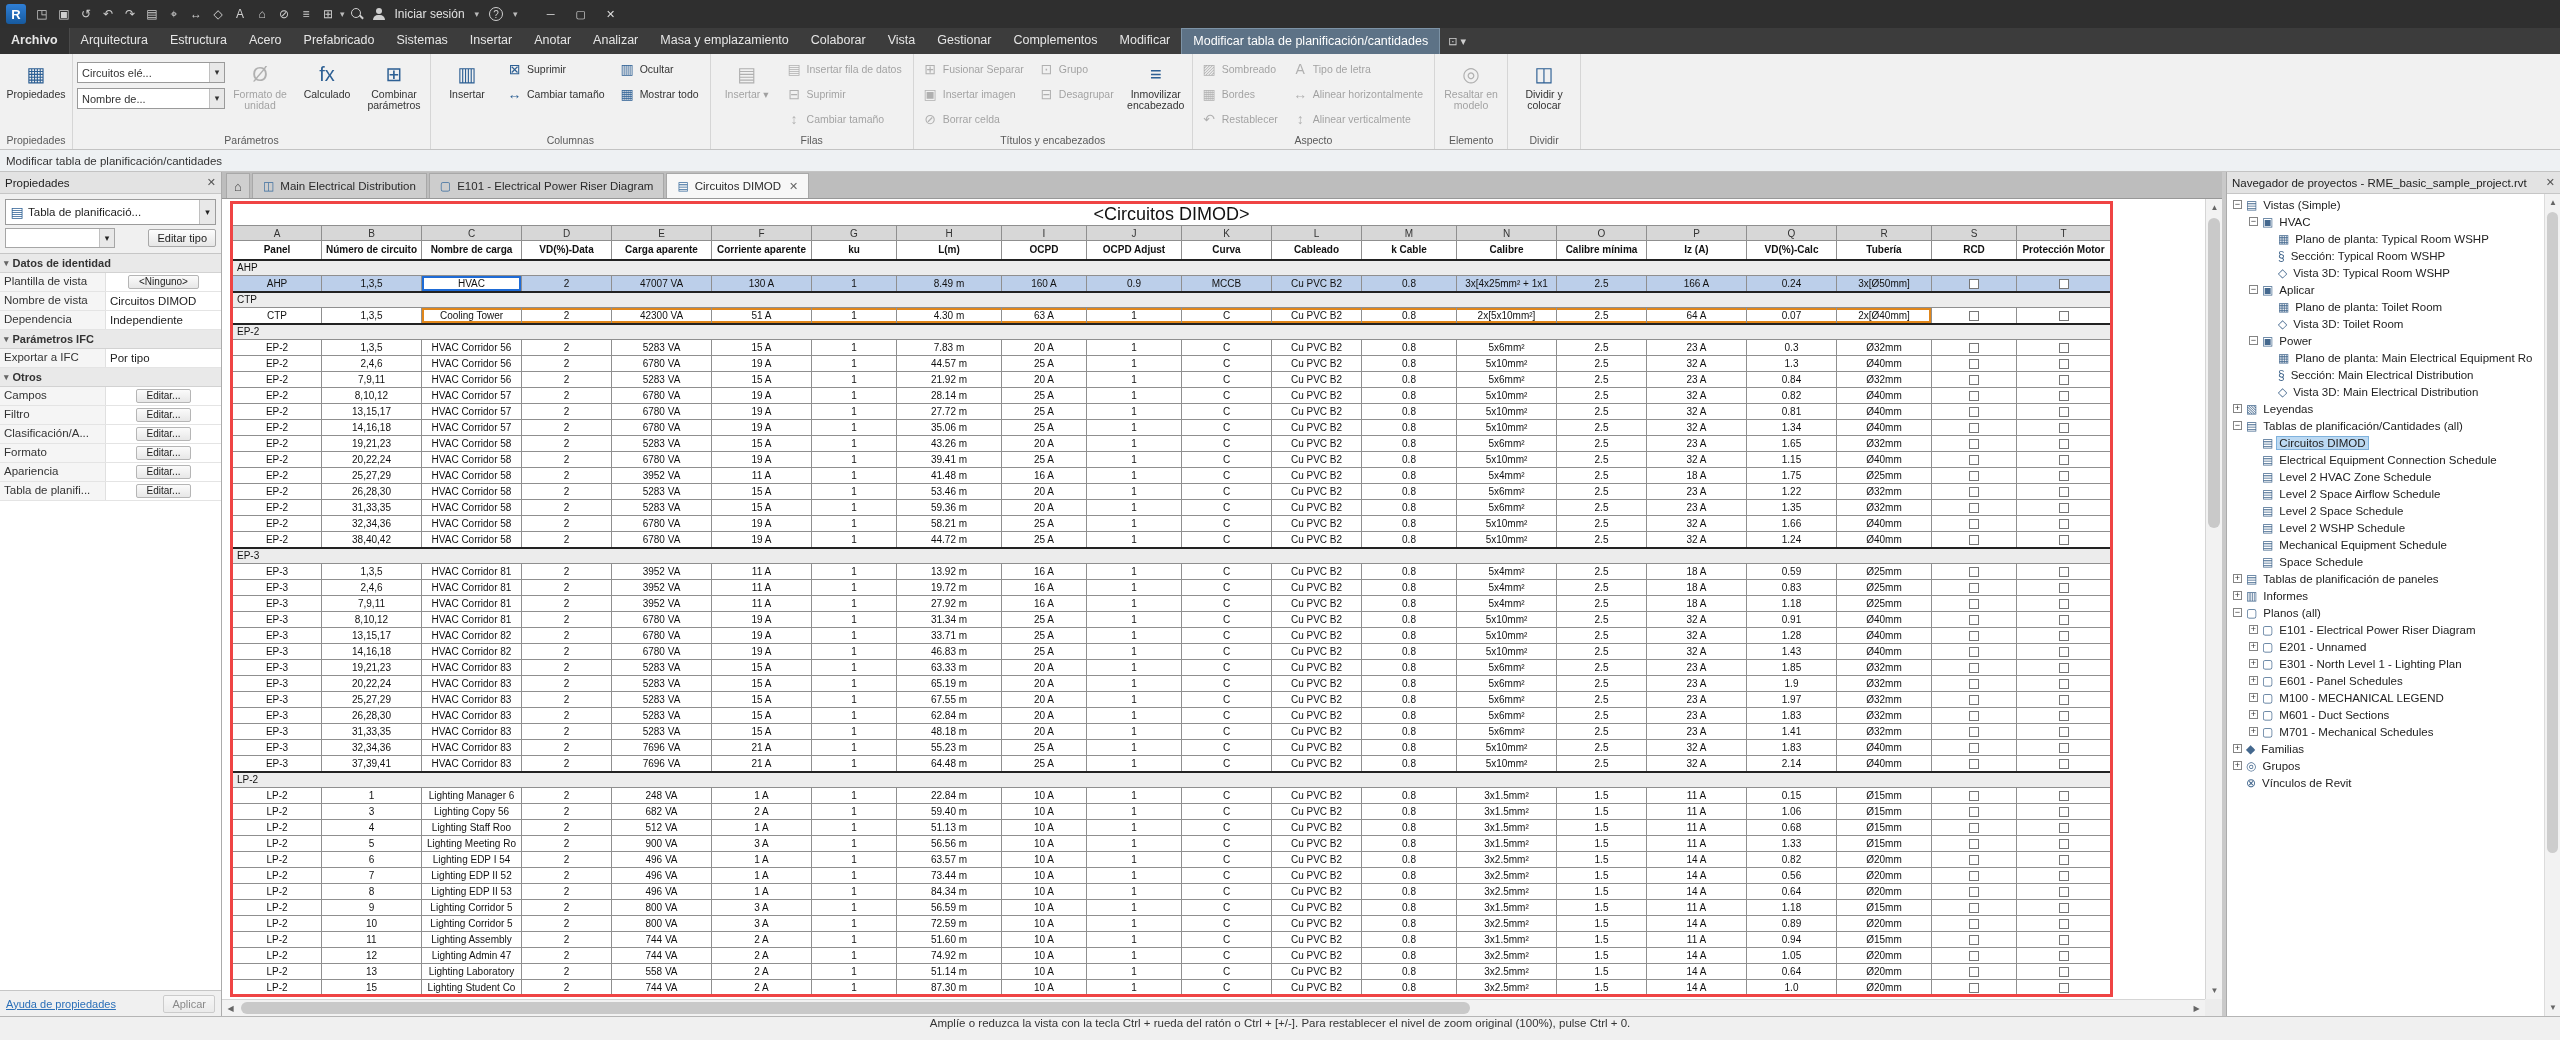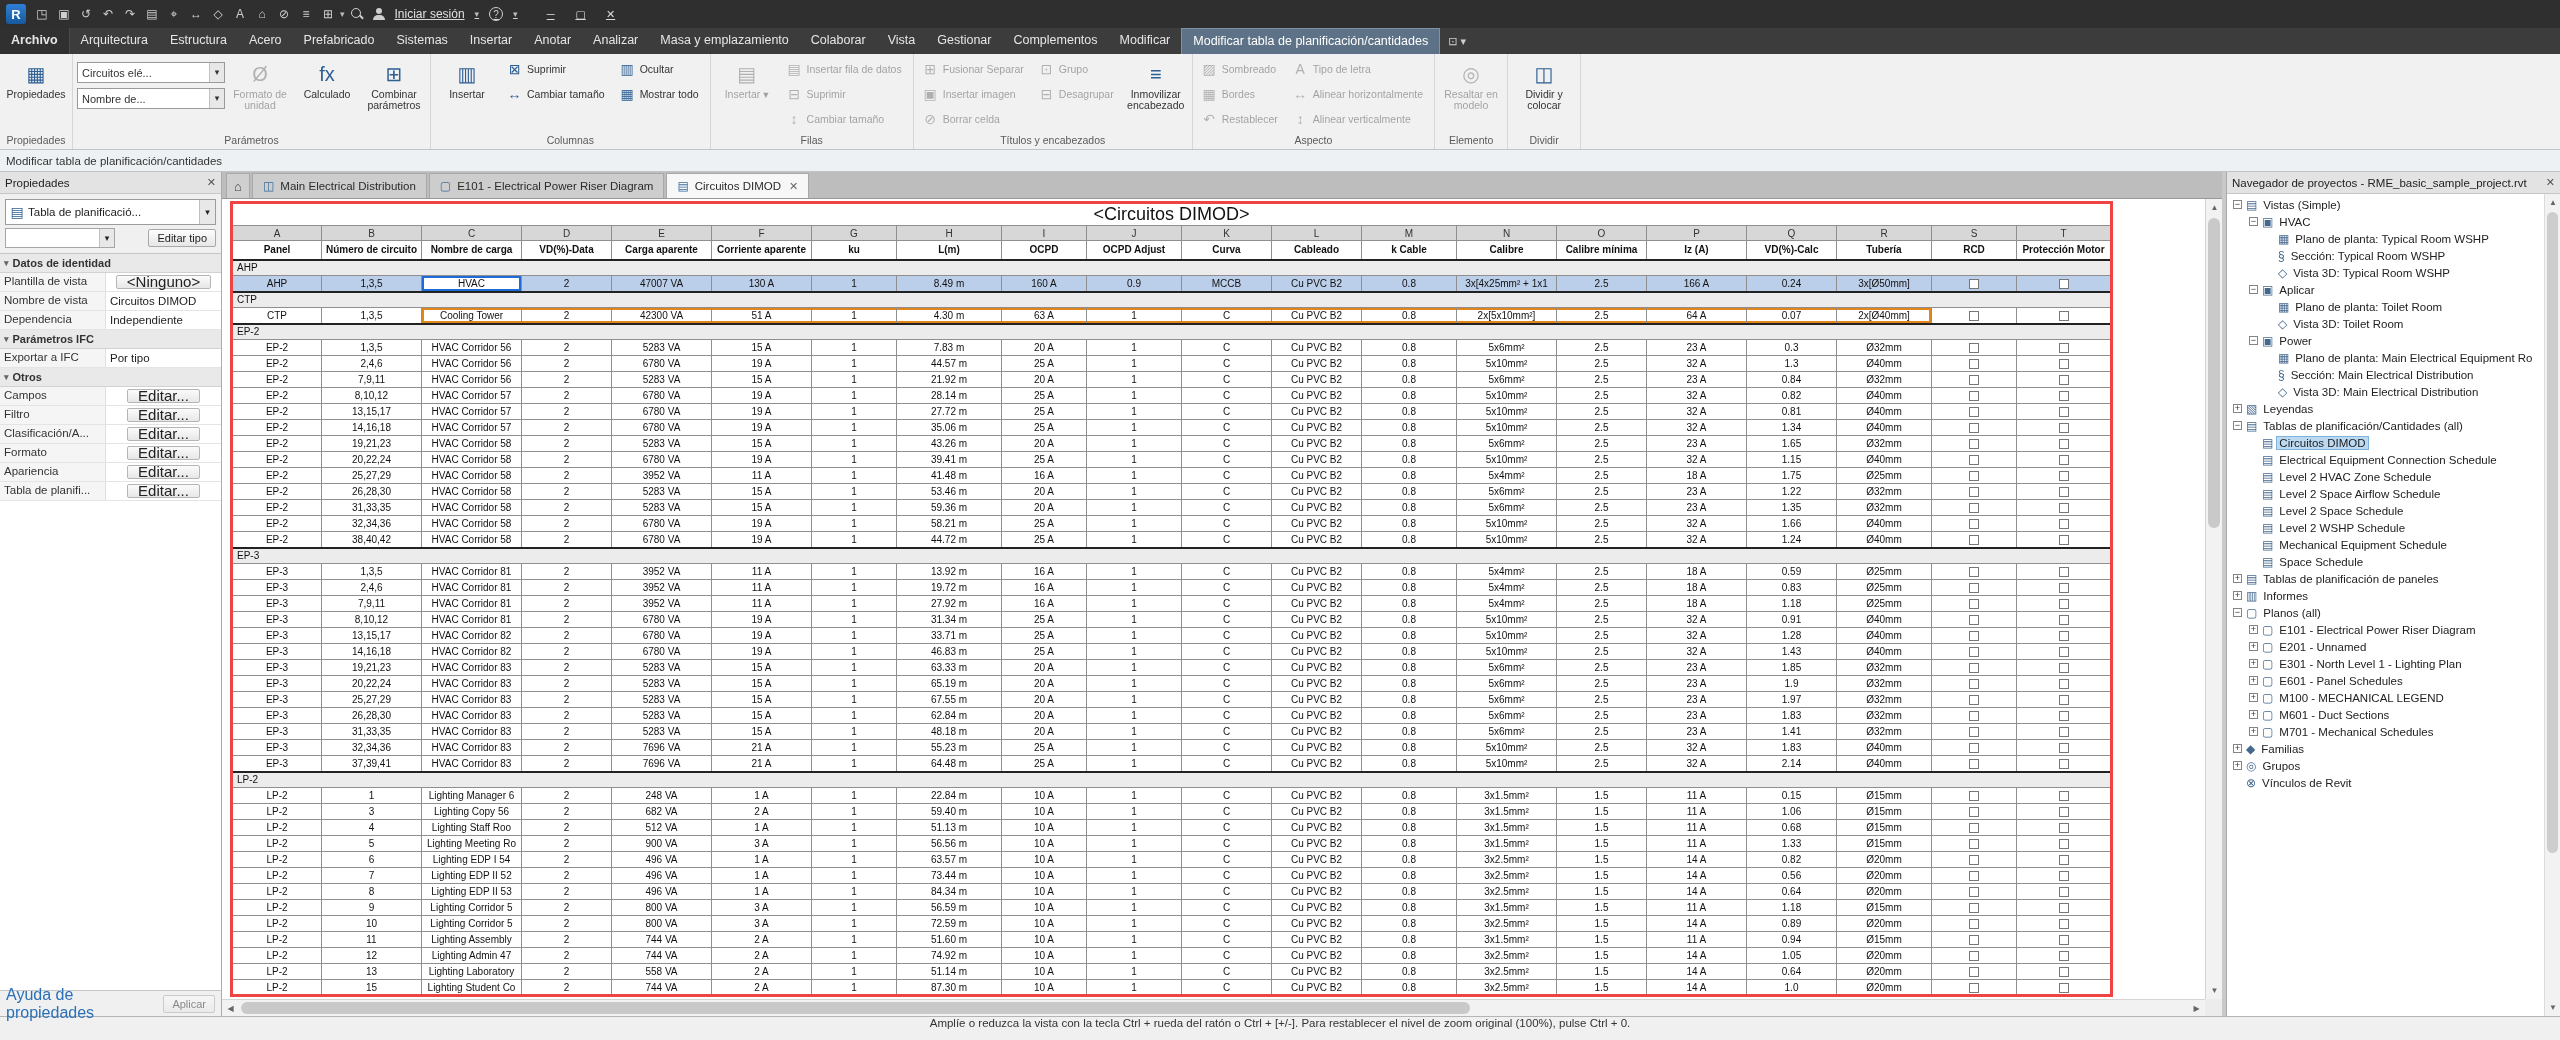--- a/index.html
+++ b/index.html
@@ -6,21 +6,21 @@
   html,body { width:2560px; height:1040px; overflow:hidden; }
   body { font-family:"Liberation Sans", sans-serif; background:#e8e8e8; font-size:12px; color:#222; }
 
   
   .titlebar { height:28px; background:#2f2f2f; color:#d8d8d8; display:flex; align-items:center; padding:0 4px; }
   .revit-logo { width:20px; height:20px; background:linear-gradient(#2f7fd6,#175a9e); color:#fff; font-weight:bold; font-size:13px; display:flex; align-items:center; justify-content:center; border-radius:3px; margin:0 6px 0 2px; }
   .qat { display:flex; align-items:center; gap:2px; }
   .qat-ic { width:20px; height:20px; display:flex; align-items:center; justify-content:center; font-size:12px; color:#cfcfcf; }
   .qat-arrow { font-size:9px; color:#bbb; margin:0 6px 0 2px; }
   .tb-title { flex:1; text-align:center; font-size:12px; color:#e3e3e3; white-space:nowrap; overflow:hidden; }
-  .tb-right { display:flex; align-items:center; gap:10px; padding-right:2px;text-decoration:underline; }
+  .tb-right { display:flex; align-items:center; gap:10px; padding-right:2px; }
   .mag { position:relative; width:12px; height:12px; }
   .mag::before { content:""; position:absolute; left:0; top:0; width:8px; height:8px; border:1.5px solid #cfcfcf; border-radius:50%; }
   .mag::after { content:""; position:absolute; left:8px; top:8px; width:5px; height:1.5px; background:#cfcfcf; transform:rotate(45deg); }
   .person { position:relative; width:12px; height:12px; }
   .person::before { content:""; position:absolute; left:3px; top:0; width:6px; height:6px; border-radius:50%; background:#cfcfcf; }
   .person::after { content:""; position:absolute; left:0; top:7px; width:12px; height:5px; border-radius:6px 6px 0 0; background:#cfcfcf; }
   .signin { font-size:12px; color:#e0e0e0; }
   .tiny-arrow { font-size:9px; color:#bbb; }
   .helpq { width:14px; height:14px; border-radius:50%; border:1px solid #cfcfcf; font-size:10px; display:flex; align-items:center; justify-content:center; color:#cfcfcf; }
   .winbtns { display:flex; margin-left:8px; }
@@ -67,23 +67,23 @@
   .editrow { display:flex; align-items:center; justify-content:space-between; margin:0 5px 5px; }
   .minicombo { width:110px; height:20px; border:1px solid #a6a6a6; background:#fff; display:flex; }
   .minicombo .tsarrow { margin-left:auto; width:15px; background:#e8e8e8; border-left:1px solid #c0c0c0; font-size:9px; display:flex; align-items:center; justify-content:center; }
   .btn { border:1px solid #a8a8a8; background:linear-gradient(#fdfdfd,#e6e6e6); font-size:11px; padding:2px 8px; border-radius:2px; color:#222; }
   .propgrid { flex:1; overflow:hidden; border-top:1px solid #c6c6c6; background:#fff; }
   .pgroup { height:19px; background:#e9e9e9; border-bottom:1px solid #d2d2d2; font-weight:bold; font-size:11px; display:flex; align-items:center; padding-left:4px; gap:4px; color:#333; }
   .pgroup .chev { font-size:9px; color:#666; }
   .prow { height:19px; display:flex; border-bottom:1px solid #e4e4e4; }
   .plabel { width:106px; background:#f5f5f5; border-right:1px solid #e0e0e0; padding:2px 4px; overflow:hidden; white-space:nowrap; color:#333; }
   .pvalue { flex:1; background:#fff; padding:2px 4px; overflow:hidden; white-space:nowrap; display:flex; align-items:center; }
-  .vbtn { border:1px solid #b5b5b5; background:linear-gradient(#fbfbfb,#e7e7e7); font-size:15px; line-height:12px; padding:0 10px; margin:0 auto; border-radius:2px; }
+  .vbtn { border:1px solid #b5b5b5; background:linear-gradient(#fbfbfb,#e7e7e7); font-size:10px; line-height:12px; padding:0 10px; margin:0 auto; border-radius:2px; }
   .propsfoot { height:26px; display:flex; align-items:center; justify-content:space-between; padding:0 6px; border-top:1px solid #c6c6c6; }
-  .helplink { color:#2a6fb8; font-size:16px; }
+  .helplink { color:#2a6fb8; text-decoration:underline; font-size:11px; }
   .applybtn { opacity:.5; }
 
   
   .center { flex:1; min-width:0; display:flex; flex-direction:column; background:#b9b9b9; }
   .doctabs { height:26px; background:#bdbdbd; display:flex; align-items:flex-end; padding-left:4px; gap:2px; }
   .hometab { width:24px; height:25px; background:#cfcfcf; border:1px solid #a8a8a8; border-bottom:none; display:flex; align-items:center; justify-content:center; font-size:13px; color:#444; }
   .dtab { height:25px; display:flex; align-items:center; gap:6px; padding:0 10px; background:#cdcdcd; border:1px solid #a8a8a8; border-bottom:none; font-size:11.5px; color:#2b2b2b; white-space:nowrap; }
   .dtab.active { background:#f7f7f7; }
   .dtab .tic { font-size:12px; color:#3c6e9f; }
   .dtab .tx { font-size:11px; color:#666; margin-left:2px; }

